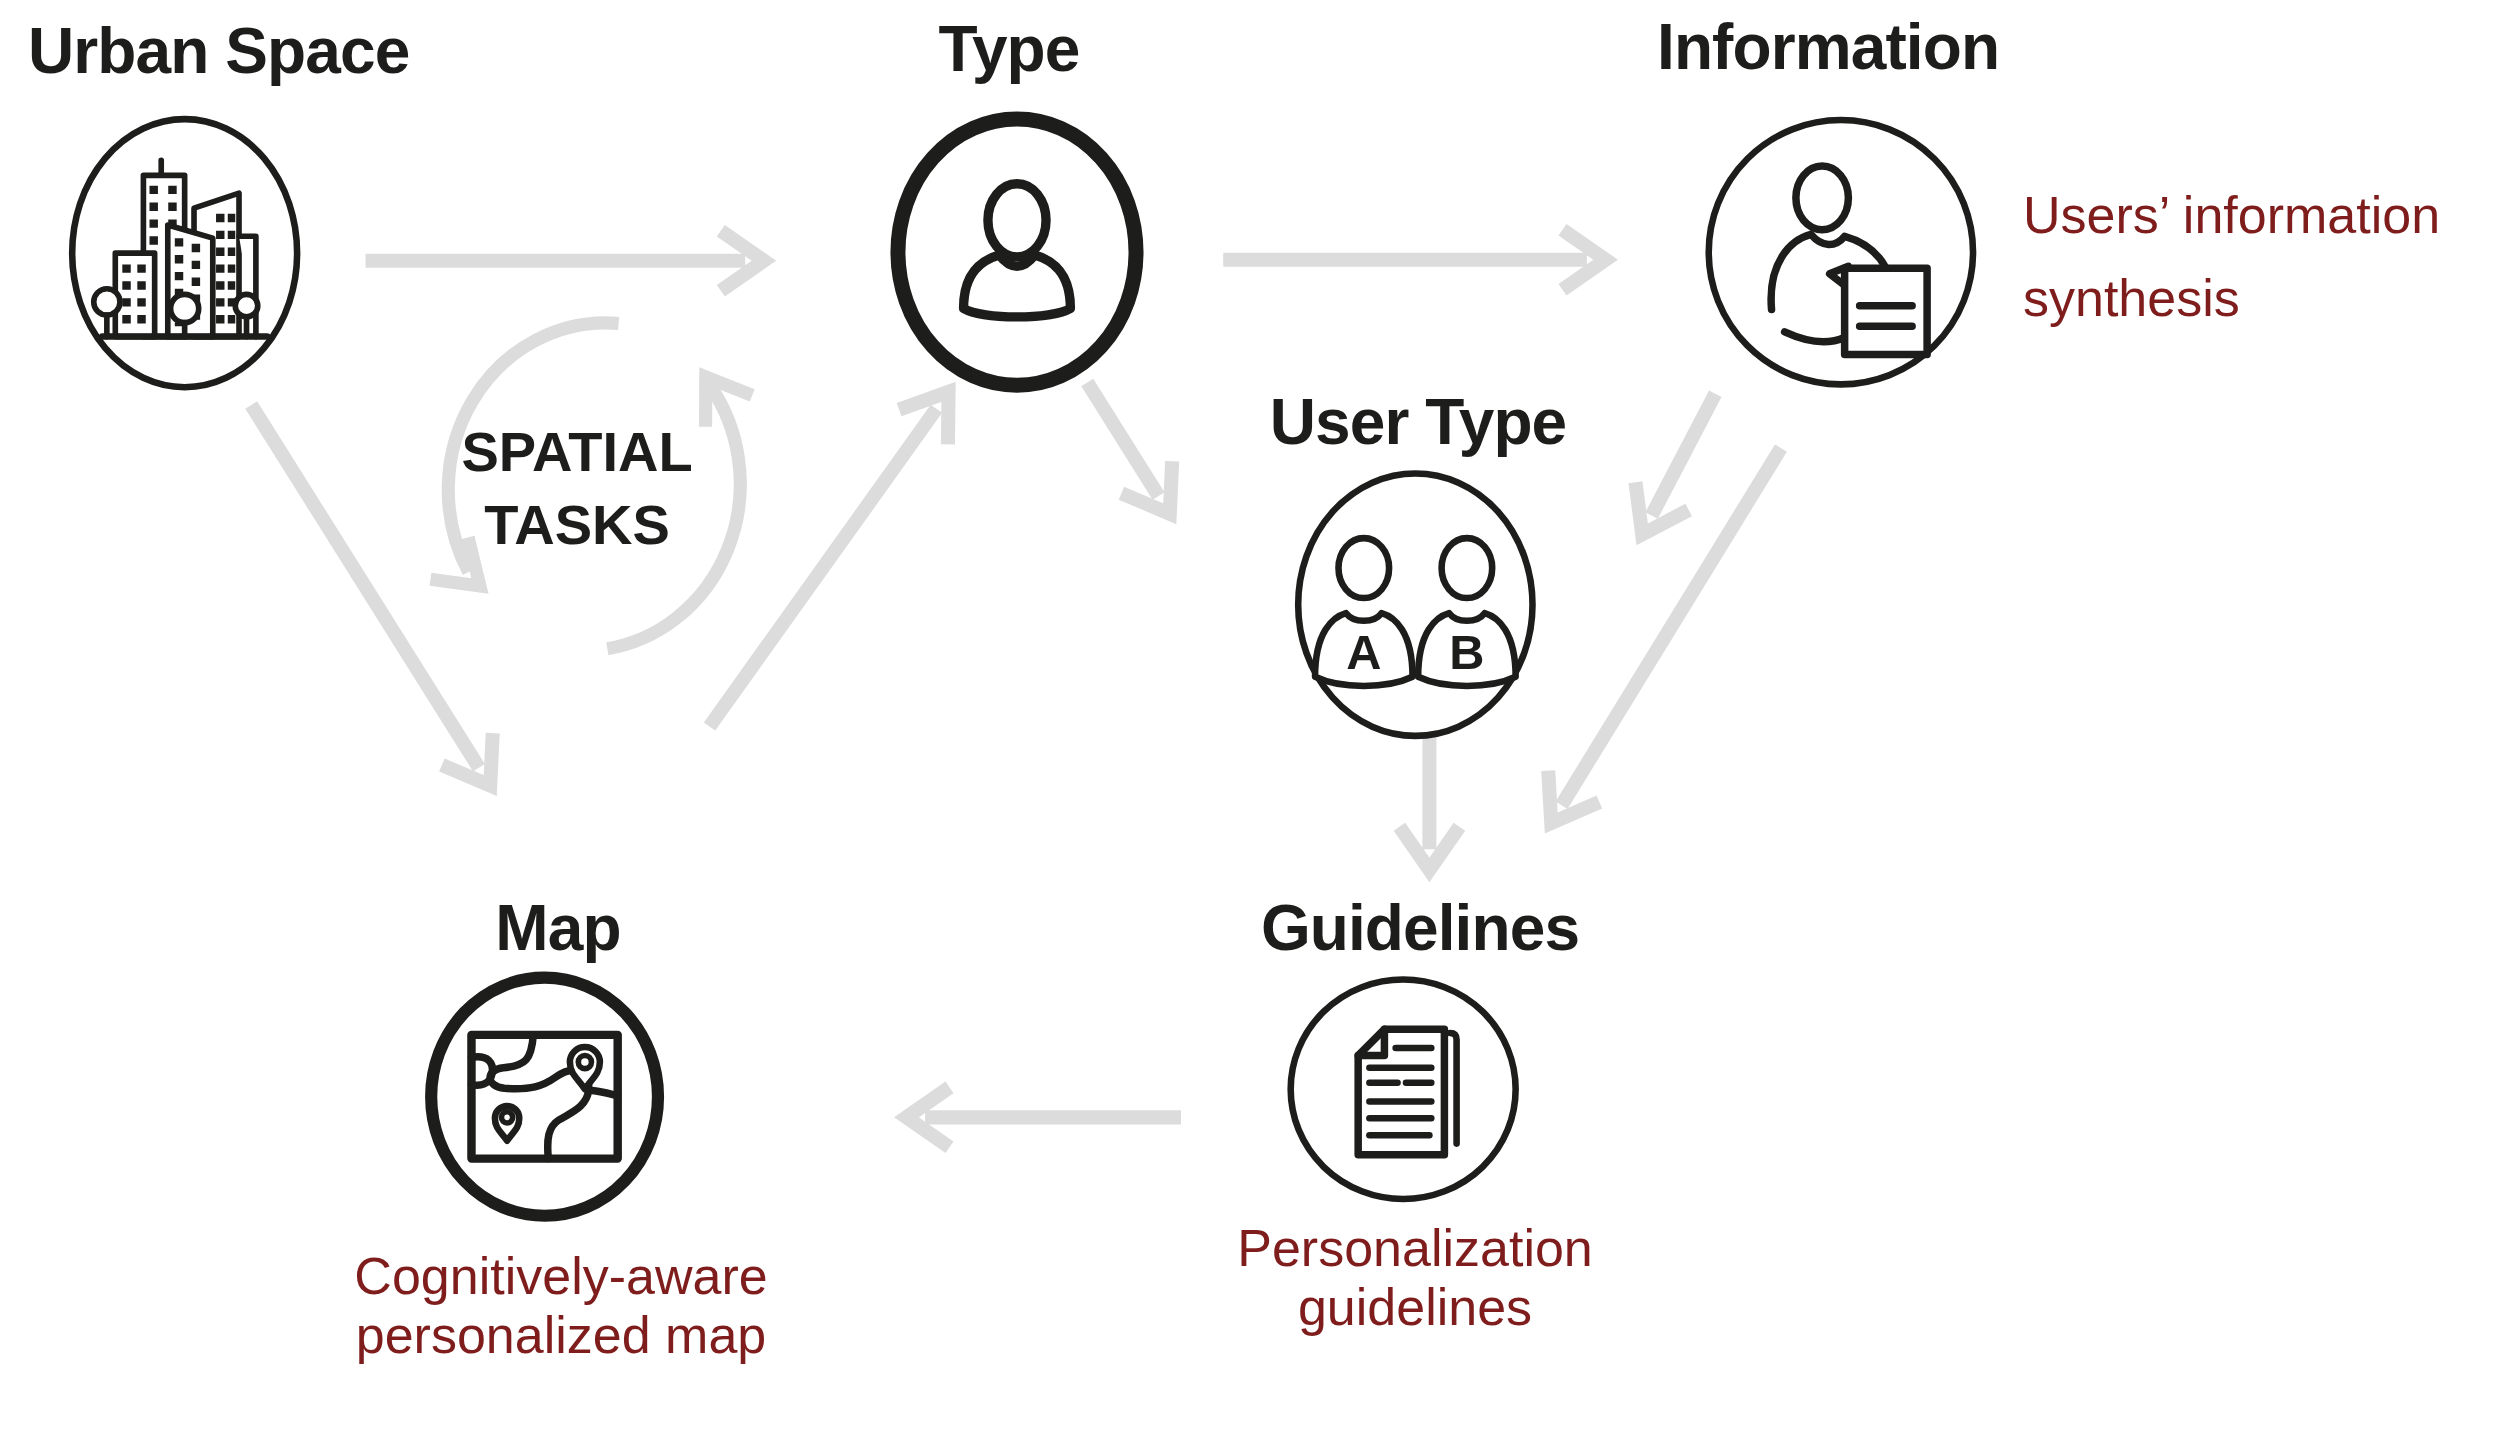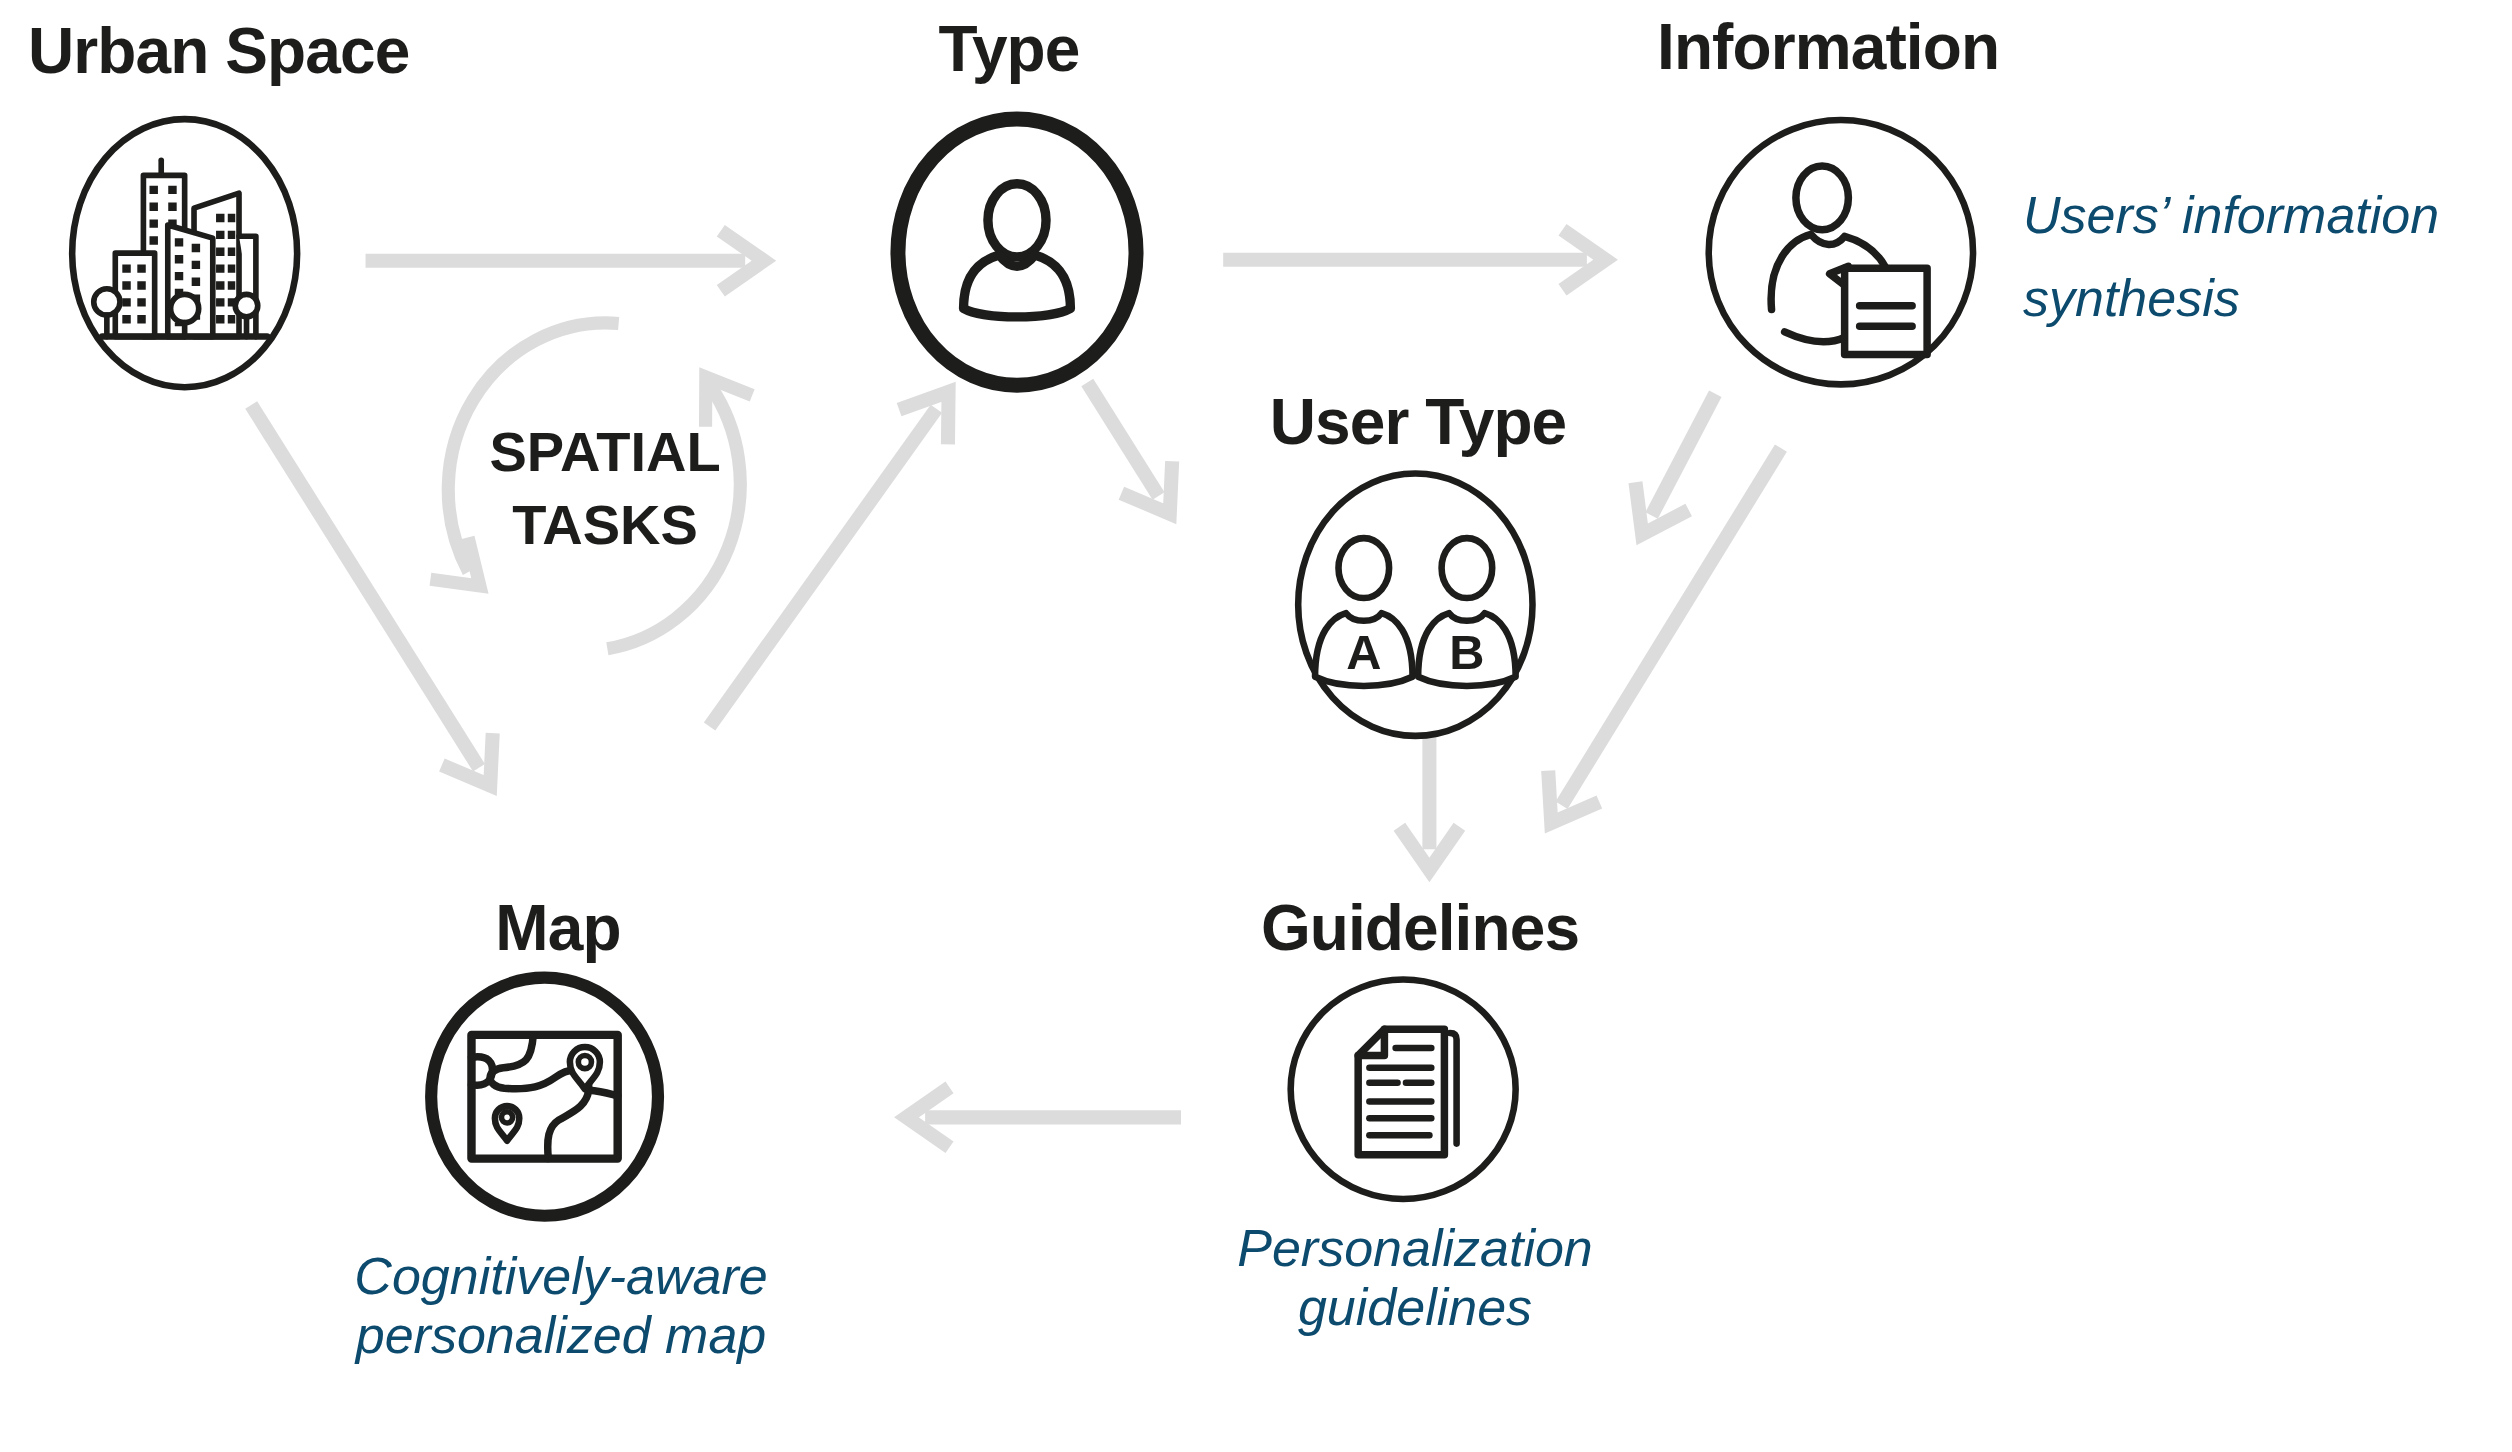--- a/index.html
+++ b/index.html
@@ -7,21 +7,21 @@
     position:relative; width:2512px; height:1453px; background:#ffffff;
     font-family:"Liberation Sans", sans-serif; color:#1d1d1b; overflow:hidden;
   }
   #diagram-svg { position:absolute; left:0; top:0; }
   .title {
     position:absolute; font-weight:700; font-size:64px; letter-spacing:-0.9px;
     color:#1d1d1b; white-space:nowrap; line-height:1;
   }
   .centered { transform:translateX(-50%); text-align:center; }
   .caption {
-    position:absolute; font-style:italic; font-size:52px; color:#0c4a6e;
+    position:absolute; font-size:52px; color:#7f1d1d;
     line-height:1.14; white-space:nowrap;
   }
   .caption-wide { line-height:1.6; }
   .cycle-label {
     position:absolute; font-weight:700; font-size:56px; line-height:1.3;
     color:#1d1d1b; text-align:center; transform:translateX(-50%); white-space:nowrap;
   }
   .badge { font:700 52px "Liberation Sans", sans-serif; fill:#1d1d1b; text-anchor:middle; }
   .gray-stroke { stroke:#dcdcdc; stroke-width:15; fill:none; stroke-linecap:butt; stroke-linejoin:miter; }
   .arc-stroke { stroke:#dcdcdc; stroke-width:14; fill:none; }
@@ -198,21 +198,21 @@
   <div class="title centered" style="left:1009px; top:17px;">Type</div>
 
   <div class="title" style="left:1657px; top:15px;">Information</div>
 
   <div class="title centered" style="left:1412px; top:390px;margin-left:6px;">User Type</div>
 
   <div class="title centered" style="left:558px; top:896px;">Map</div>
 
   <div class="title centered" style="left:1420px; top:896px;">Guidelines</div>
 
-  <div class="cycle-label" style="left:577px; top:416px;margin-left:28px;">
+  <div class="cycle-label" style="left:577px; top:416px;">
     <div>SPATIAL</div>
     <div>TASKS</div>
   </div>
 
   <div class="caption caption-wide" style="left:2023px; top:174px;">
     <span>Users’ information</span><br>
     <span>synthesis</span>
   </div>
 
   <div class="caption centered" style="left:561px; top:1247px;">

